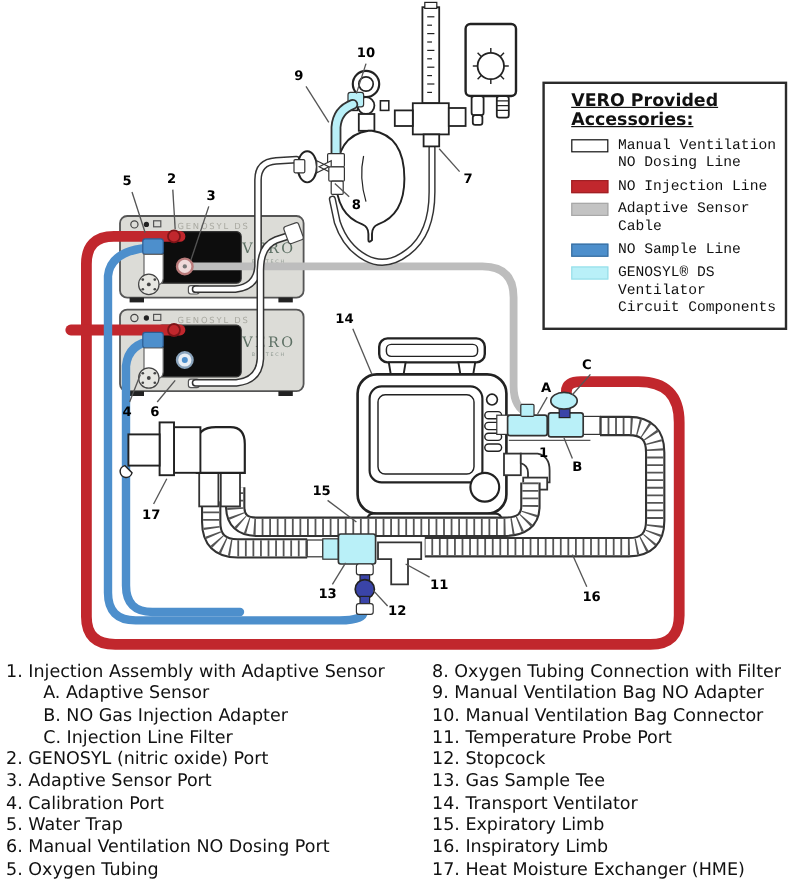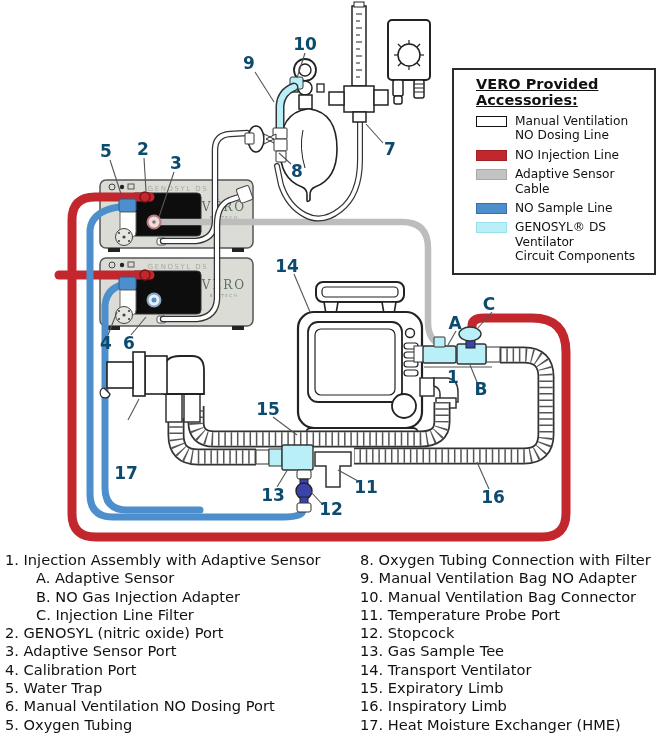--- a/index.html
+++ b/index.html
@@ -4,27 +4,27 @@
 <style>
   html,body{margin:0;padding:0;background:#fff;}
   #stage{position:relative;width:664px;height:744px;background:#fff;
          font-family:"DejaVu Sans","Liberation Sans",sans-serif;overflow:hidden;}
   svg{position:absolute;left:0;top:0;}
   
   .legend{position:absolute;left:452px;top:68px;width:204px;border:2px solid #2b2b2b;
           background:#fff;padding:6px 7px 9px 22px;box-sizing:border-box;}
   .legend-title{font-size:14.5px;font-weight:bold;color:#111;text-decoration:underline;
                 margin:0 0 6px 0;letter-spacing:0;}
-  .legend-item{display:flex;align-items:flex-start;margin-top:5px;}
+  .legend-item{display:flex;align-items:flex-start;margin-top:5px;font-family:Liberation Mono, monospace;}
   .legend-swatch{width:31px;height:11px;flex:0 0 31px;margin-top:2px;margin-right:8px;
                  box-sizing:border-box;}
   .legend-label{font-size:12.2px;line-height:1.18;color:#111;}
   
   .callout{position:absolute;transform:translate(-50%,-50%);font-weight:bold;
-           font-size:17px;color:#0c4a6e;letter-spacing:0;white-space:nowrap;}
+           font-size:11px;color:#000000;letter-spacing:0;white-space:nowrap;}
   
   .parts{position:absolute;top:551px;font-size:14.6px;color:#111;}
   .parts.left{left:5px;width:330px;}
   .parts.right{left:360px;width:322px;}
   .parts div{line-height:18.3px;white-space:nowrap;}
   .parts div.indent{padding-left:31px;}
 </style>
 </head>
 <body>
 
@@ -311,21 +311,21 @@
       <div class="callout" style="left: 249px; top: 63px;">9</div>
       <div class="callout" style="left: 305px; top: 44px;">10</div>
       <div class="callout" style="left: 297px; top: 171px;">8</div>
       <div class="callout" style="left: 390px; top: 149px;">7</div>
       <div class="callout" style="left: 287px; top: 266px;">14</div>
       <div class="callout" style="left: 455px; top: 323px;">A</div>
       <div class="callout" style="left: 489px; top: 304px;">C</div>
       <div class="callout" style="left: 481px; top: 389px;">B</div>
       <div class="callout" style="left: 453px; top: 377px;">1</div>
       <div class="callout" style="left: 268px; top: 409px;">15</div>
-      <div class="callout" style="left: 126px; top: 429px; margin-top: 44px;">17</div>
+      <div class="callout" style="left: 126px; top: 429px;">17</div>
       <div class="callout" style="left: 273px; top: 495px;">13</div>
       <div class="callout" style="left: 331px; top: 509px;">12</div>
       <div class="callout" style="left: 366px; top: 487px;">11</div>
       <div class="callout" style="left: 493px; top: 497px;">16</div>
       <div class="callout" style="left: 106px; top: 343px;">4</div>
       <div class="callout" style="left: 129px; top: 343px;">6</div>
     </div>
 
   <div class="parts left" id="parts-left">
       <div>1. Injection Assembly with Adaptive Sensor</div>

